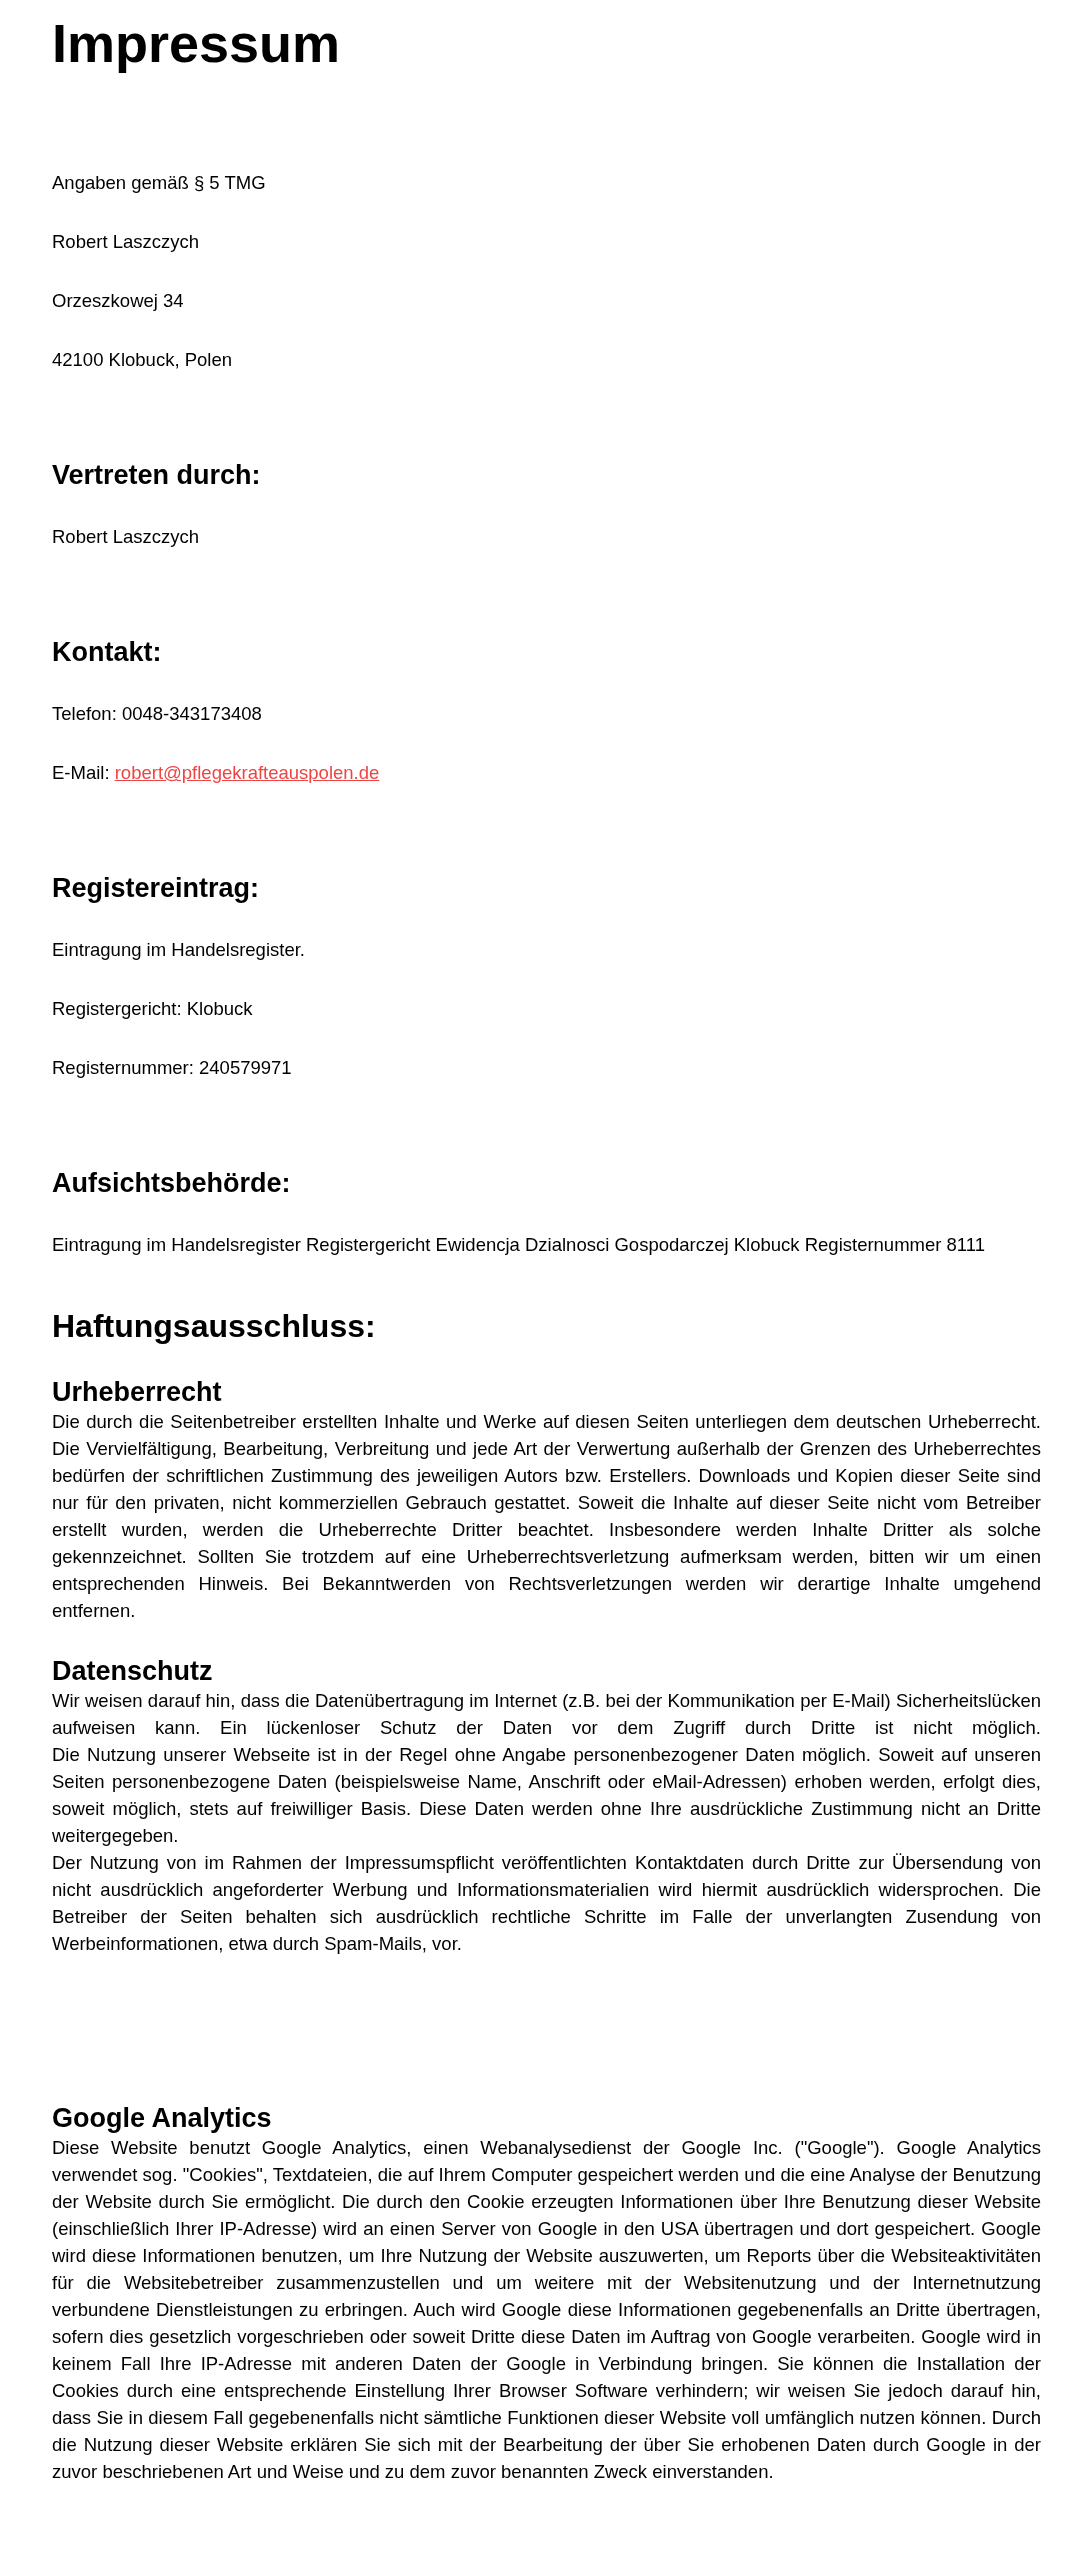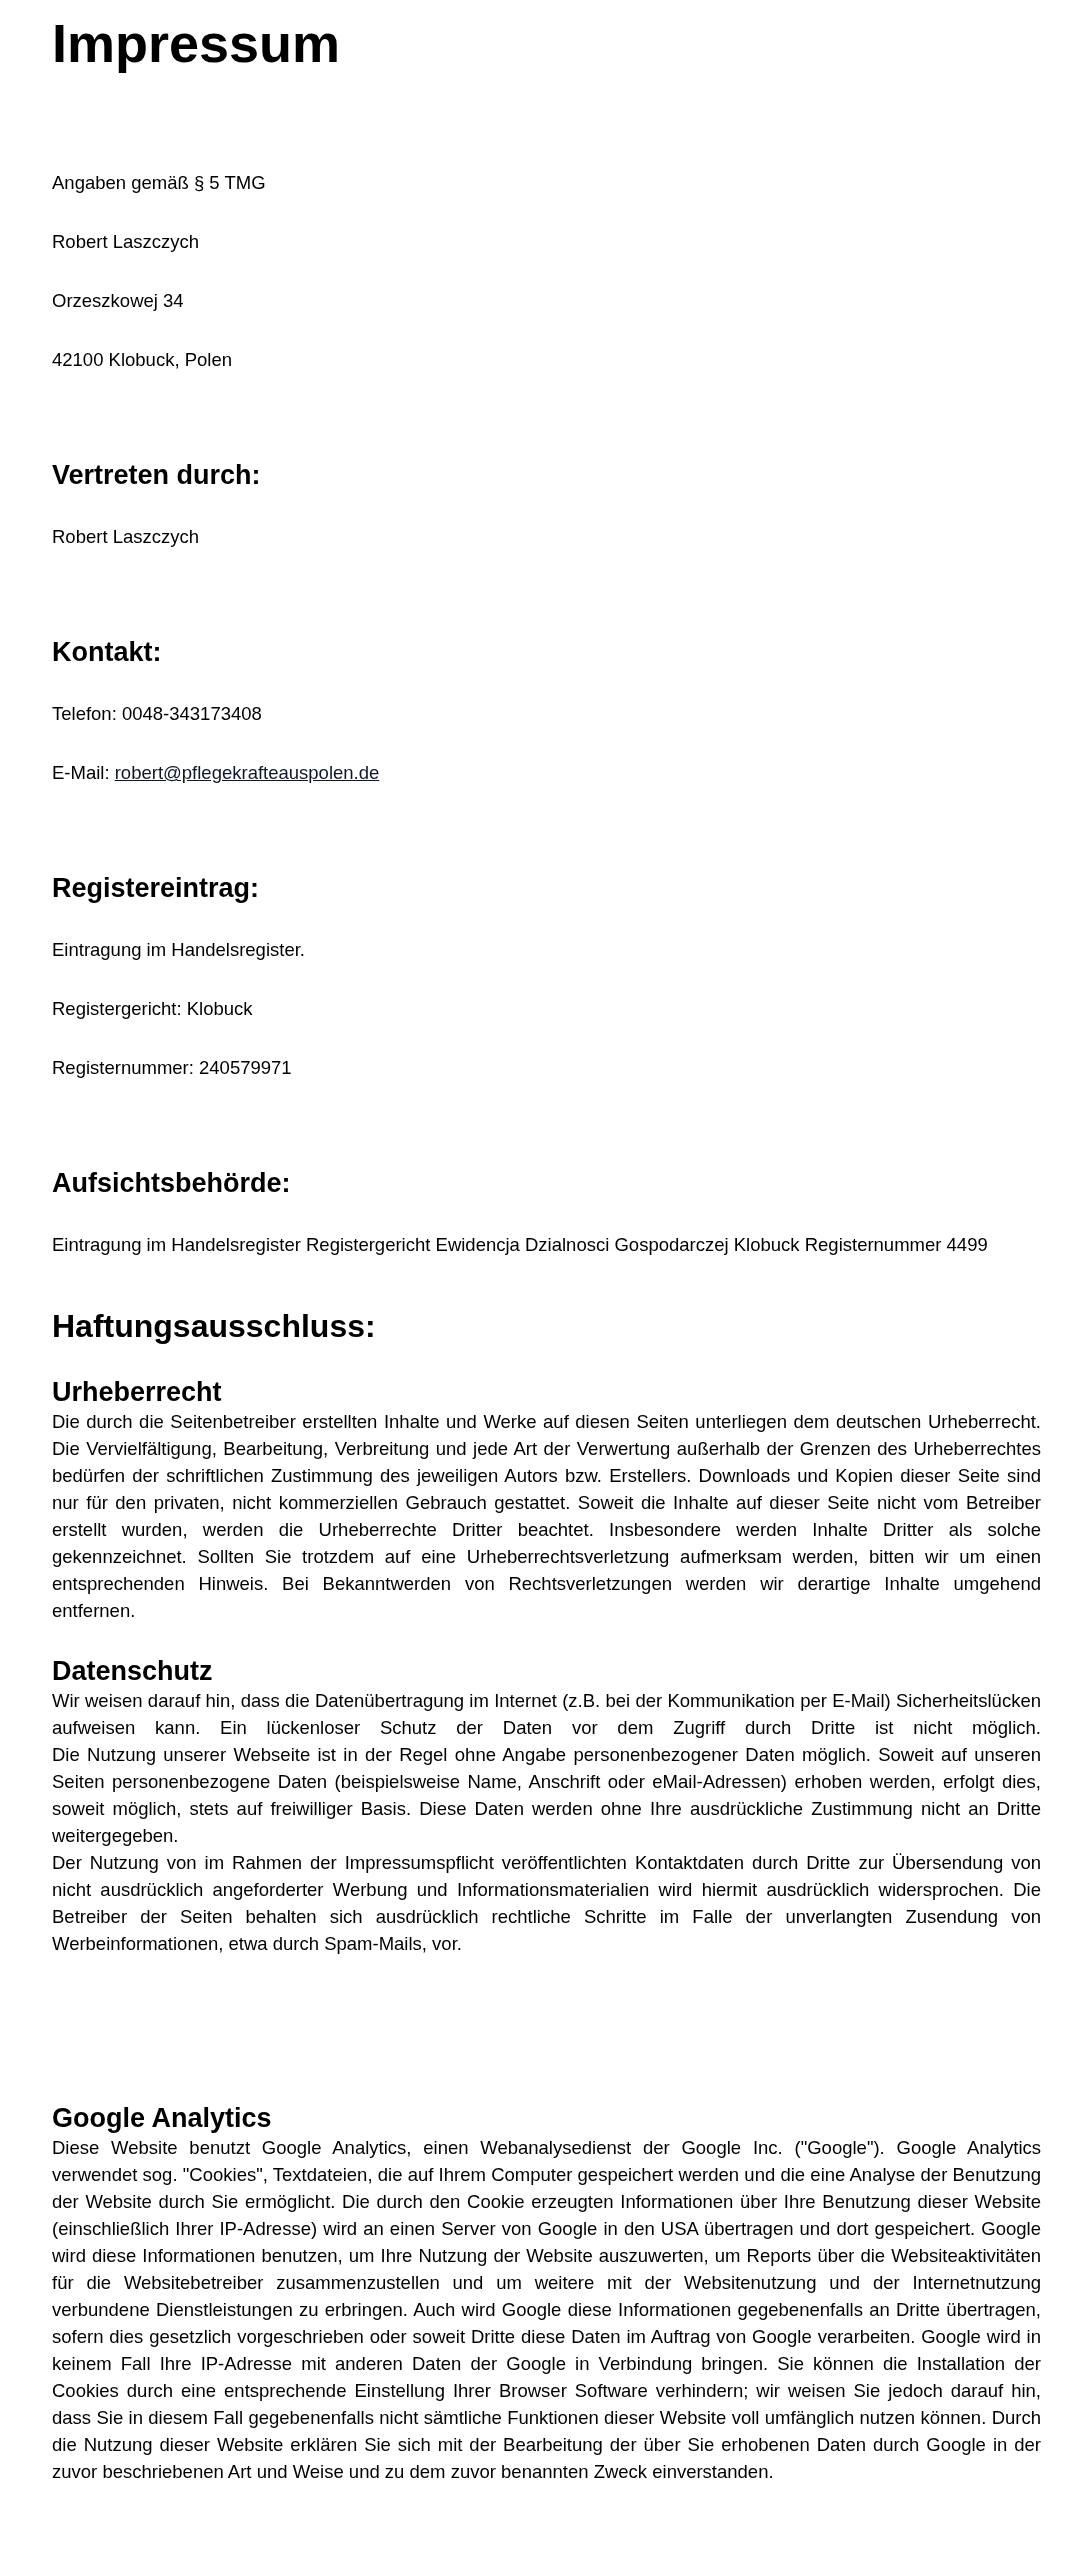--- a/index.html
+++ b/index.html
@@ -10,21 +10,21 @@
   }
   h1 { font-size:54px; line-height:62px; font-weight:bold; margin:0 0 95px 0; }
   .sh { font-size:27px; line-height:31px; font-weight:bold; margin:87px 0 32px 0; }
   .mh { font-size:32px; line-height:37px; font-weight:bold; margin:50px 0 32px 0; }
   p { margin:8px 0 32px 0; }
   .block { margin:0 0 32px 0; text-align:justify; }
   .ga { margin-top:146px; }
   .subhead { display:block; font-size:27px; line-height:31px; font-weight:bold; text-align:right; text-align-last:left; }
   .chunk { display:block; }
   .force-last { text-align-last:justify; }
-  a { color:#0f172a; text-decoration:none; cursor:pointer; }
+  a { color:#ef4444; text-decoration:none; cursor:pointer; }
   .email-link { text-decoration:underline; }
 </style>
 </head>
 <body>
 
 <h1>Impressum</h1>
 
 <p>Angaben gemäß § 5 TMG</p>
 <p>Robert Laszczych</p>
 <p>Orzeszkowej 34</p>
@@ -36,21 +36,21 @@
 <div class="sh">Kontakt:</div>
 <p>Telefon: 0048-343173408</p>
 <p><span>E-Mail: </span><a class="email-link" href="#">robert@pflegekrafteauspolen.de</a></p>
 
 <div class="sh">Registereintrag:</div>
 <p>Eintragung im Handelsregister.</p>
 <p>Registergericht: Klobuck</p>
 <p>Registernummer: 240579971</p>
 
 <div class="sh">Aufsichtsbehörde:</div>
-<div class="block">Eintragung im Handelsregister Registergericht Ewidencja Dzialnosci Gospodarczej Klobuck Registernummer 4499</div>
+<div class="block">Eintragung im Handelsregister Registergericht Ewidencja Dzialnosci Gospodarczej Klobuck Registernummer 8111</div>
 
 <div class="mh">Haftungsausschluss:</div>
 
 <div class="block">
   <strong class="subhead">Urheberrecht</strong>
   <span class="chunk">Die durch die Seitenbetreiber erstellten Inhalte und Werke auf diesen Seiten unterliegen dem deutschen Urheberrecht. Die Vervielfältigung, Bearbeitung, Verbreitung und jede Art der Verwertung außerhalb der Grenzen des Urheberrechtes bedürfen der schriftlichen Zustimmung des jeweiligen Autors bzw. Erstellers. Downloads und Kopien dieser Seite sind nur für den privaten, nicht kommerziellen Gebrauch gestattet. Soweit die Inhalte auf dieser Seite nicht vom Betreiber erstellt wurden, werden die Urheberrechte Dritter beachtet. Insbesondere werden Inhalte Dritter als solche gekennzeichnet. Sollten Sie trotzdem auf eine Urheberrechtsverletzung aufmerksam werden, bitten wir um einen entsprechenden Hinweis. Bei Bekanntwerden von Rechtsverletzungen werden wir derartige Inhalte umgehend entfernen.</span>
 </div>
 
 <div class="block">
   <strong class="subhead">Datenschutz</strong>

